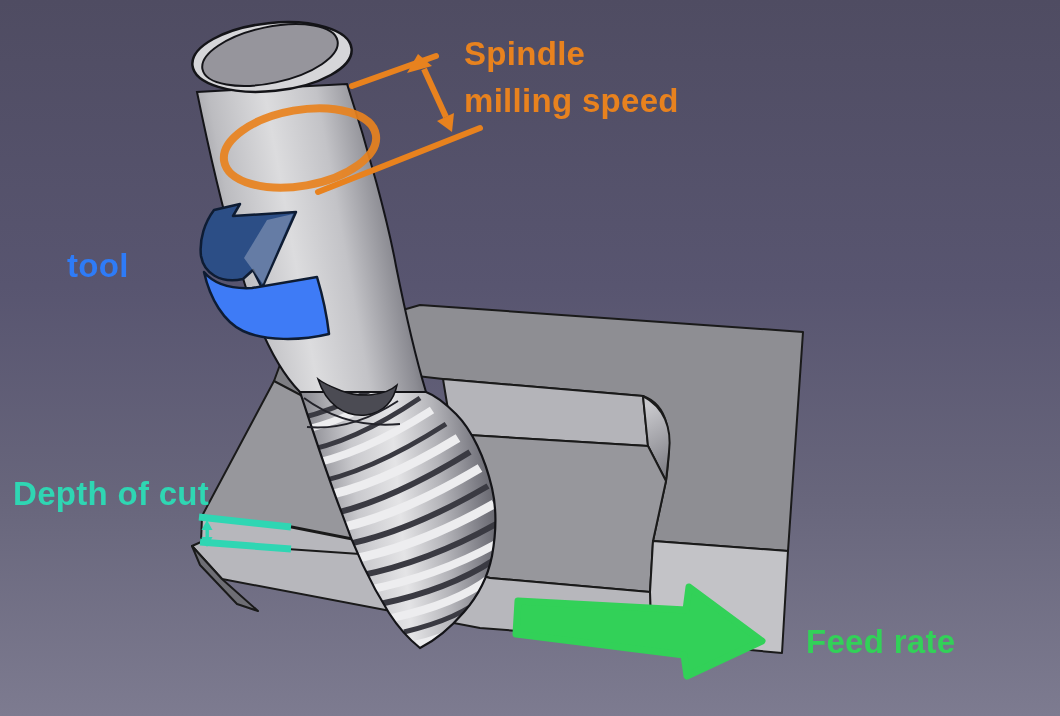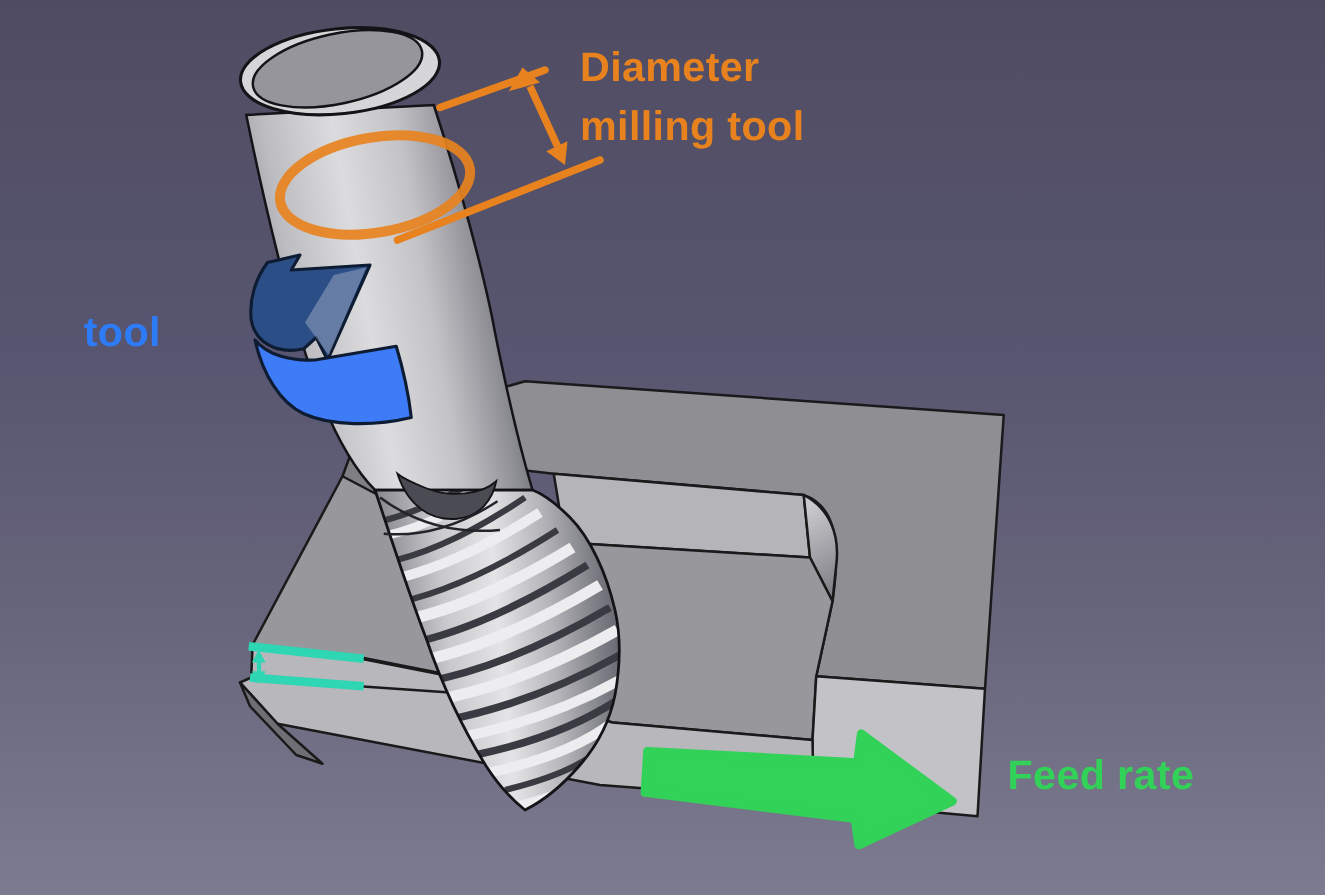--- a/index.html
+++ b/index.html
@@ -130,24 +130,25 @@
         <line x1="424" y1="69" x2="446" y2="117" stroke="#e8821e" stroke-width="6"></line>
         <path d="M 418,54 L 407,73 L 432,66 Z"></path>
         <path d="M 452,132 L 454,113 L 437,121 Z"></path>
       </g>
     </g>
 
     <path fill="#32d158" stroke="#32d158" stroke-width="7" stroke-linejoin="round" d="M 518,601 L 686,610 L 689,587 L 762,641 L 687,676 L 684,655 L 516,634 Z"></path>
   </svg>
 
   <div class="label lbl-orange" style="left:464px; top:30px;">
-    <div>Diameter</div>
-    <div>milling tool</div>
+    <div>Spindle</div>
+    <div>milling speed</div>
   </div>
 
   <div class="label lbl-blue" style="left:67px; top:242px;">
     <div>tool</div>
   </div>
 
+  <div class="label lbl-teal" style="left:13px; top:470px;">Depth of cut</div>
 
-  <div class="label lbl-green" style="left:806px; top:596px;">Feed rate</div>
+  <div class="label lbl-green" style="left:806px; top:618px;">Feed rate</div>
 
 </div>
 
 </body></html>

